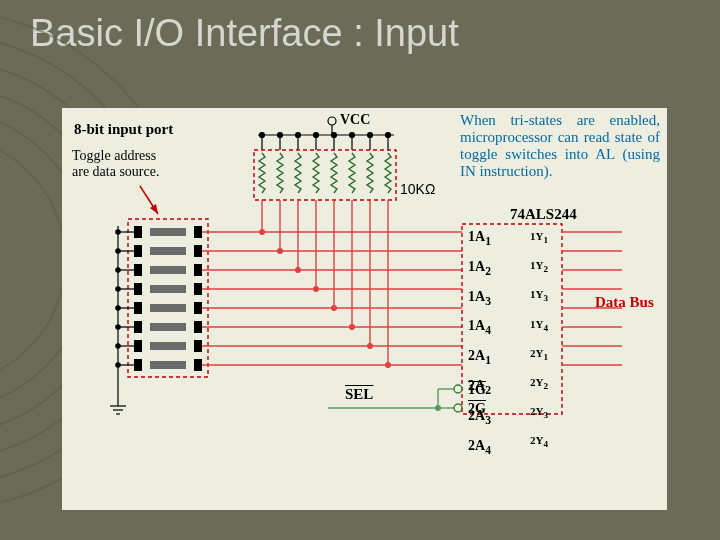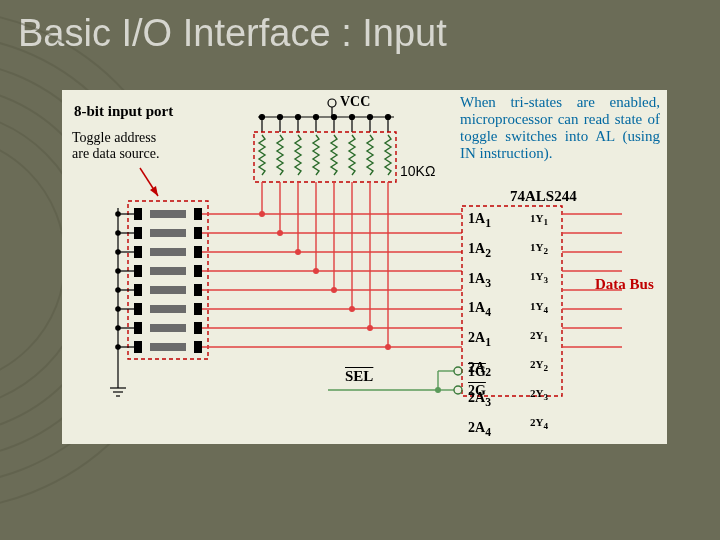--- a/index.html
+++ b/index.html
@@ -1,17 +1,17 @@
 <!DOCTYPE html>
 <html><head>
 <meta charset="utf-8">
 <style>
   html,body{margin:0;padding:0;width:720px;height:540px;background:#6b6c57;font-family:Arial,Helvetica,sans-serif;overflow:hidden}
-  .title{color:#d6d6cf;font-size:38px;padding:12px 0 0 18px;font-weight:400}
-  .dia{position:absolute;left:62px;top:90px;width:605px;height:354px;background:#eeeee0}
+  .title{color:#d6d6cf;font-size:38px;padding:12px 0 0 30px;font-weight:400}
+  .dia{position:absolute;left:62px;top:108px;width:605px;height:402px;background:#eeeee0}
   .abs{position:absolute}
   .portlabel{font-family:'Times New Roman',serif;font-weight:700;font-size:15px;color:#000}
   .sublabel{font-family:'Times New Roman',serif;font-size:14px;color:#000}
   .desc{font-family:'Times New Roman',serif;font-size:15px;color:#0369a1;text-align:justify;line-height:17px}
 </style>
 </head>
 <body>
 
 <div class="title">Basic I/O Interface : Input</div>
 

